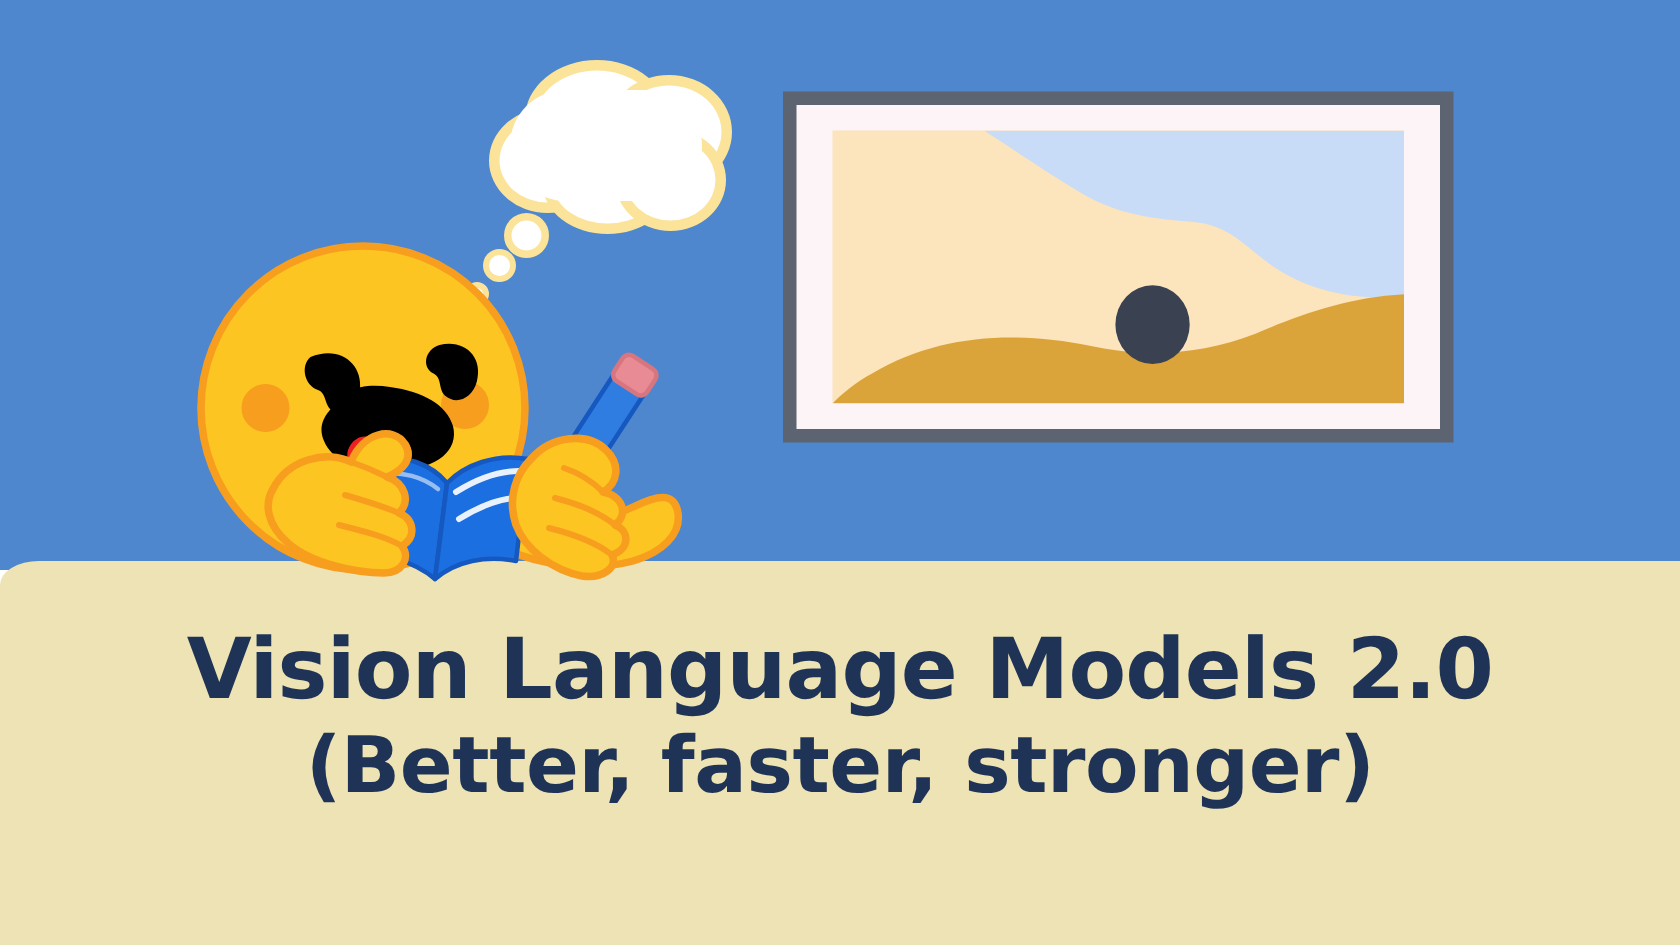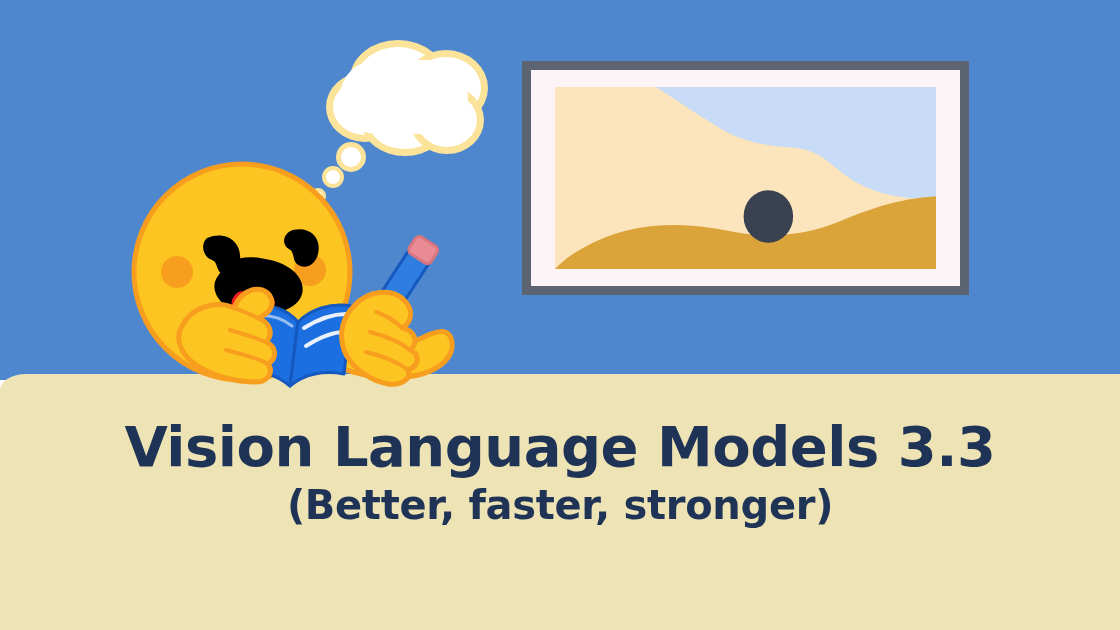--- a/index.html
+++ b/index.html
@@ -105,21 +105,21 @@
   .title {
     margin: 0;
     font-size: 56px;
     font-weight: bold;
     color: #1f3357;
     letter-spacing: -0.5px;
     line-height: 1.05;
   }
   .subtitle {
     margin: 6px 0 0 0;
-    font-size: 40px;
+    font-size: 52px;
     font-weight: bold;
     color: #1f3357;
     letter-spacing: -0.3px;
     line-height: 1.1;
   }
 </style>
 </head>
 <body>
 
 <div id="slide">
@@ -218,17 +218,17 @@
                    C 16 166, 6 174, 0 180 Z" fill="#dba43a"></path>
           <circle cx="224" cy="128" r="26" fill="#3a4150"></circle>
           <path d="M0 180 L 0 176 C 20 166, 60 150, 110 146 C 156 142, 196 148, 232 150
                    C 276 152, 330 140, 400 118 L 400 180 Z" fill="#dba43a" opacity="0"></path>
         </svg>
       </div>
     </div>
   </div>
 
   <div class="titles">
-    <h1 class="title">Vision Language Models 3.3</h1>
+    <h1 class="title">Vision Language Models 2.0</h1>
     <p class="subtitle">(Better, faster, stronger)</p>
   </div>
 
 </div>
 
 </body></html>

